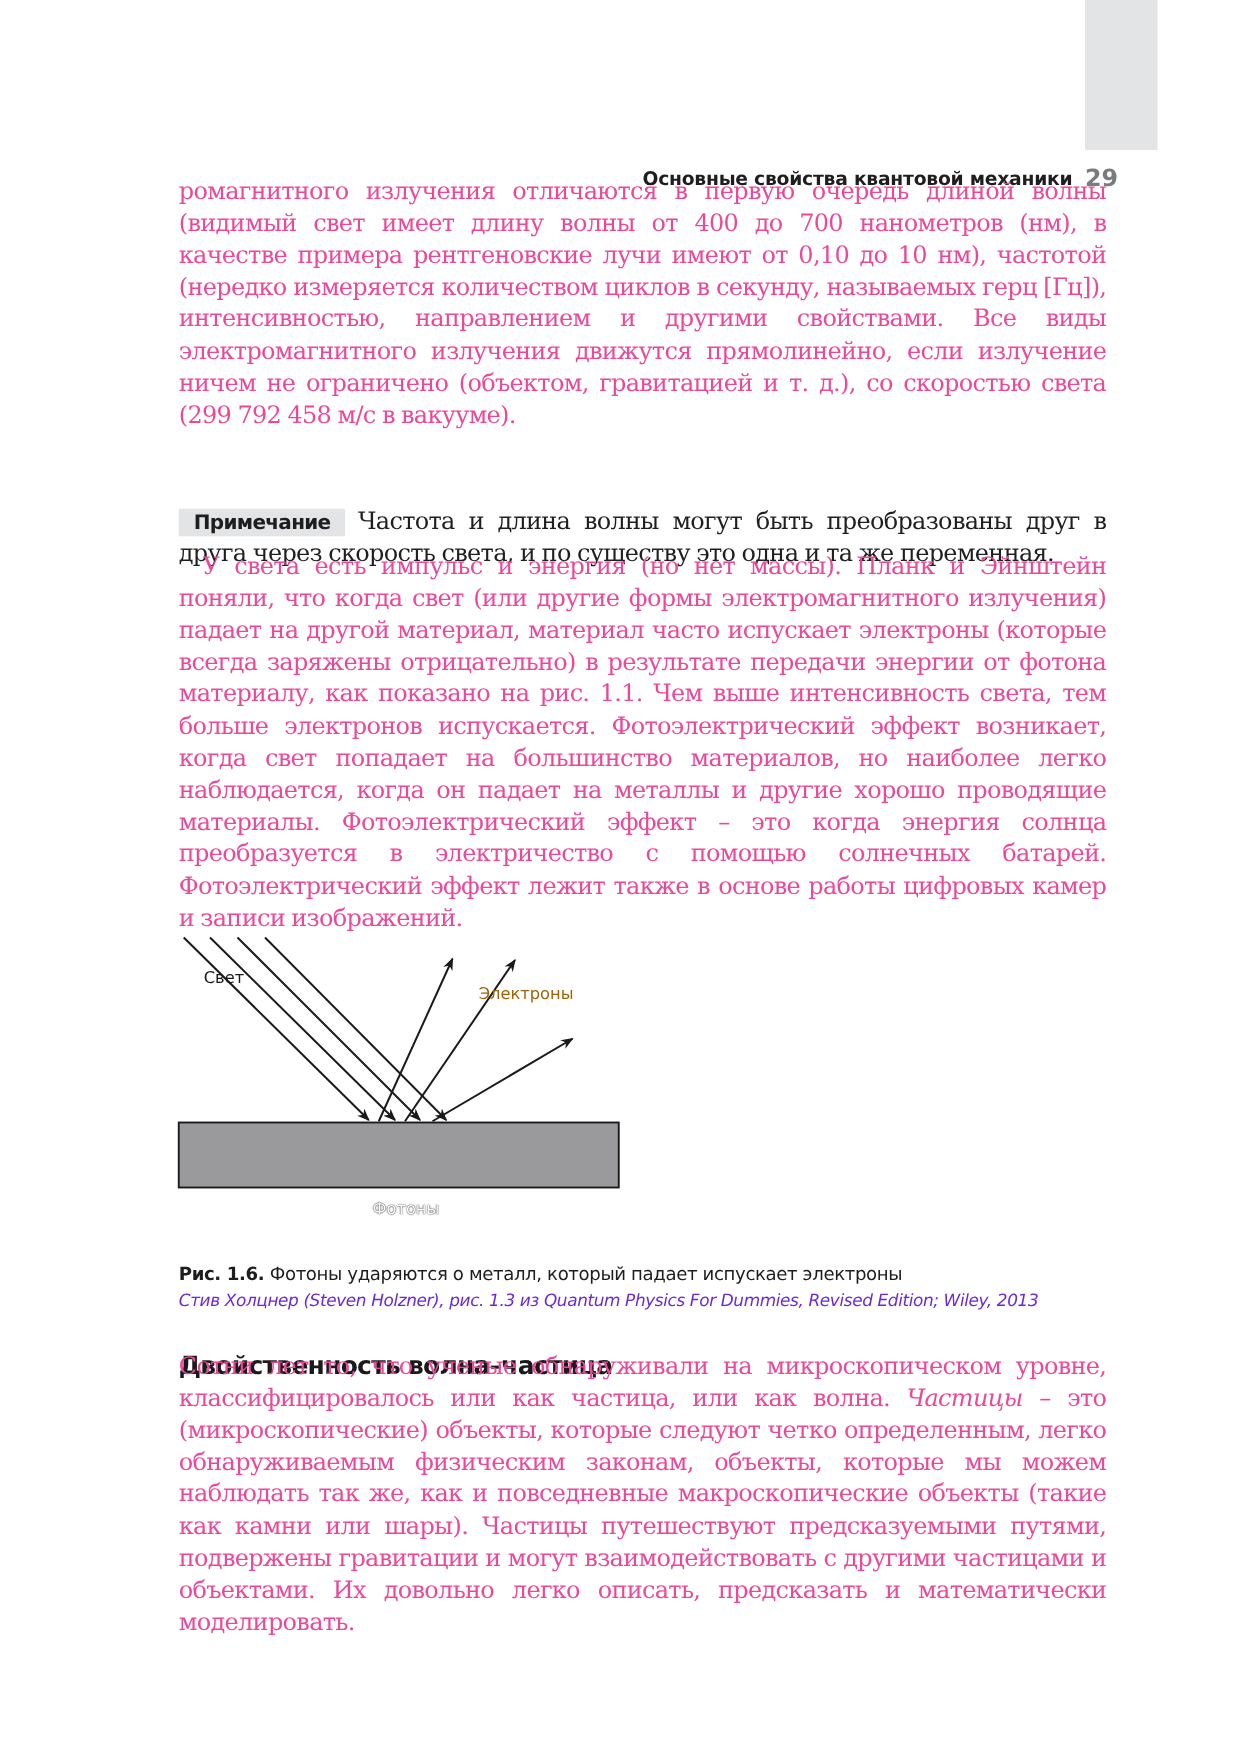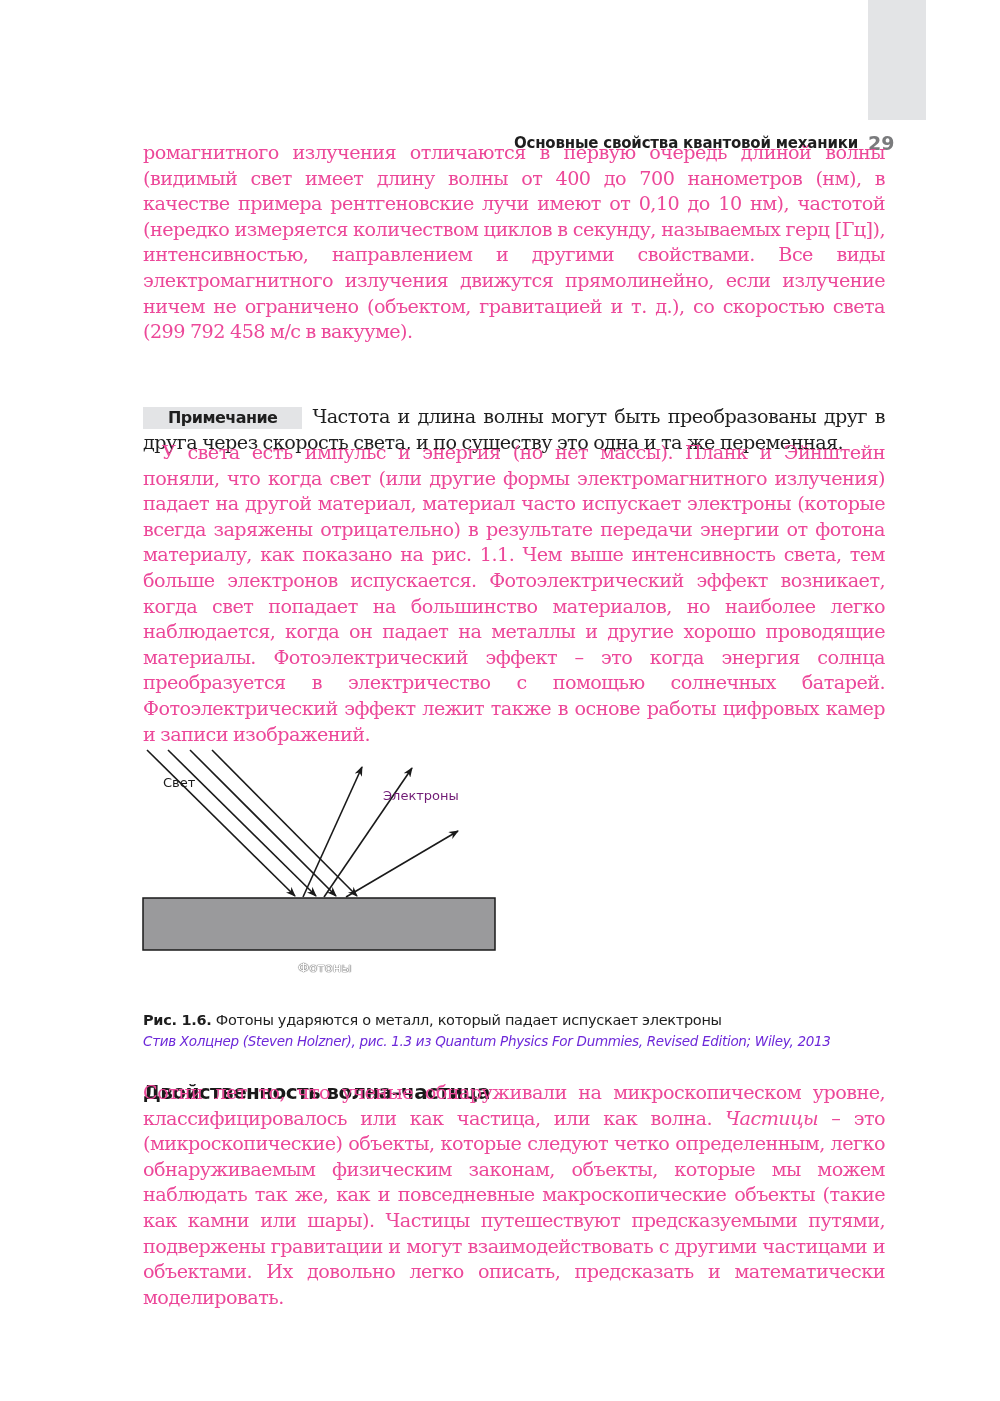--- a/index.html
+++ b/index.html
@@ -4,21 +4,21 @@
 <style>
   html, body { margin:0; padding:0; background:#ffffff; }
   body { width:1000px; height:1401px; position:relative; overflow:hidden; }
   .serif { font-family: "DejaVu Serif", "Liberation Serif", serif; }
   .sans { font-family: "DejaVu Sans", "Liberation Sans", sans-serif; margin-top: 44px; }
   .page-tab { position:absolute; left:868px; top:0; width:58px; height:120px; background:#e3e4e6; }
   .page-num { position:absolute; left:868px; top:88px; width:58px; font-size:19px; font-weight:bold; color:#7a7b7d; }
   .running-head { position:absolute; right:142px; top:90px; font-size:15px; font-weight:bold; color:#1e1e1e; letter-spacing:-0.2px; }
   .para { position:absolute; left:143px; width:742px; font-size:19.2px; line-height:25.6px; color:#ec4899; text-align:justify; letter-spacing:-0.55px; word-spacing:-0.5px; }
   .indent { text-indent:19px; }
-  .note-label { display:inline-block; background:#e3e4e6; font-weight:bold; font-size:16px; padding:0 25px; margin-right:10px; color:#1e1e1e; line-height:22px; }
+  .note-label { display:inline-block; background:#e3e4e6; font-weight:bold; font-size:16px; padding:0 12px; margin-right:10px; color:#1e1e1e; line-height:22px; }
   .note { position:absolute; left:143px; width:742px; font-size:19.2px; line-height:25.6px; color:#1f1f1f; text-align:justify; letter-spacing:-0.55px; word-spacing:-0.5px; }
   .diagram { position:absolute; left:130px; top:725px; width:380px; height:235px;text-decoration:underline; }
   .caption { position:absolute; left:143px; top:968px; font-size:14.5px; color:#1e1e1e; letter-spacing:-0.3px; }
   .caption b { font-weight:bold; }
   .credit { position:absolute; left:143px; top:989px; font-size:13.5px; font-style:italic; color:#6d28d9; letter-spacing:-0.3px; }
   .h2 { position:absolute; left:143px; top:1036px; font-size:20px; font-weight:bold; color:#1a1a1a; letter-spacing:-0.6px; }
 </style>
 </head>
 <body>
 
@@ -48,21 +48,21 @@
       <line x1="212" y1="750" x2="357" y2="896" marker-end="url(#ah)"></line>
     </g>
     <g stroke="#1a1a1a" stroke-width="1.6" fill="none">
       <line x1="303" y1="897" x2="362" y2="767" marker-end="url(#ah)"></line>
       <line x1="324" y1="897" x2="412" y2="768" marker-end="url(#ah)"></line>
       <line x1="346" y1="897" x2="458" y2="831" marker-end="url(#ah)"></line>
     </g>
     <rect x="143" y="898" width="352" height="52" fill="#9a9a9c" stroke="#1a1a1a" stroke-width="1.5"></rect>
   </svg>
   <span class="sans" style="position:absolute;left:33px;top:6px;font-size:13px;color:#1a1a1a;">Свет</span>
-  <span class="sans" style="position:absolute;left:253px;top:19px;font-size:13px;color:#701a75;">Электроны</span>
+  <span class="sans" style="position:absolute;left:253px;top:19px;font-size:13px;color:#a16207;">Электроны</span>
   <span class="sans" style="position:absolute;left:168px;top:191px;font-size:13px;color:#ffffff;text-shadow:0 0 1px #333,0 0 1px #333;">Фотоны</span>
 </div>
 
 <div class="caption sans">
   <b>Рис. 1.6.</b> <span>Фотоны ударяются о металл, который падает испускает электроны</span>
 </div>
 <div class="credit sans">Стив Холцнер (Steven Holzner), рис. 1.3 из Quantum Physics For Dummies, Revised Edition; Wiley, 2013</div>
 
 <div class="h2 sans">Двойственность волна–частица</div>
 

